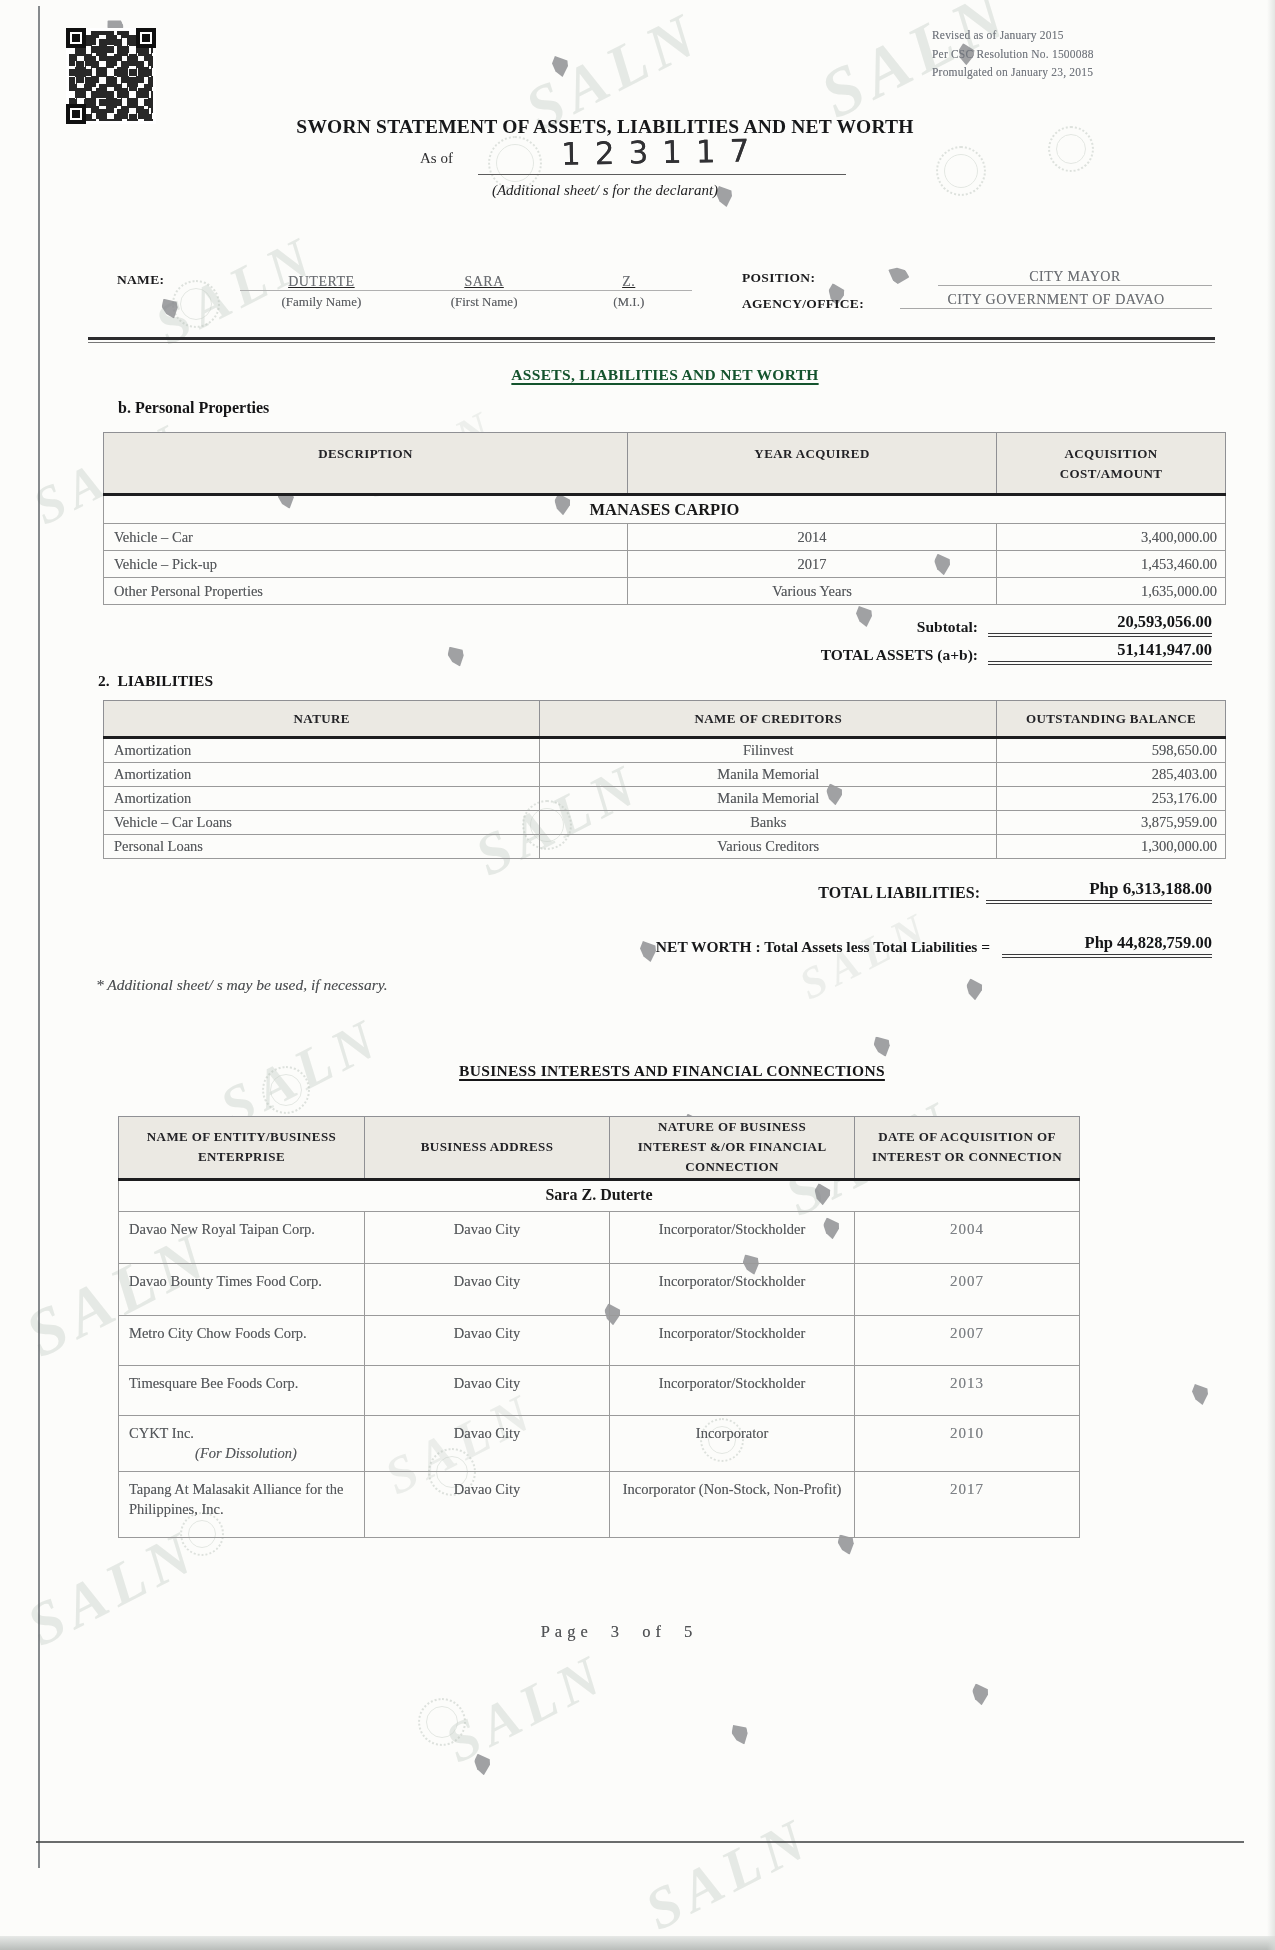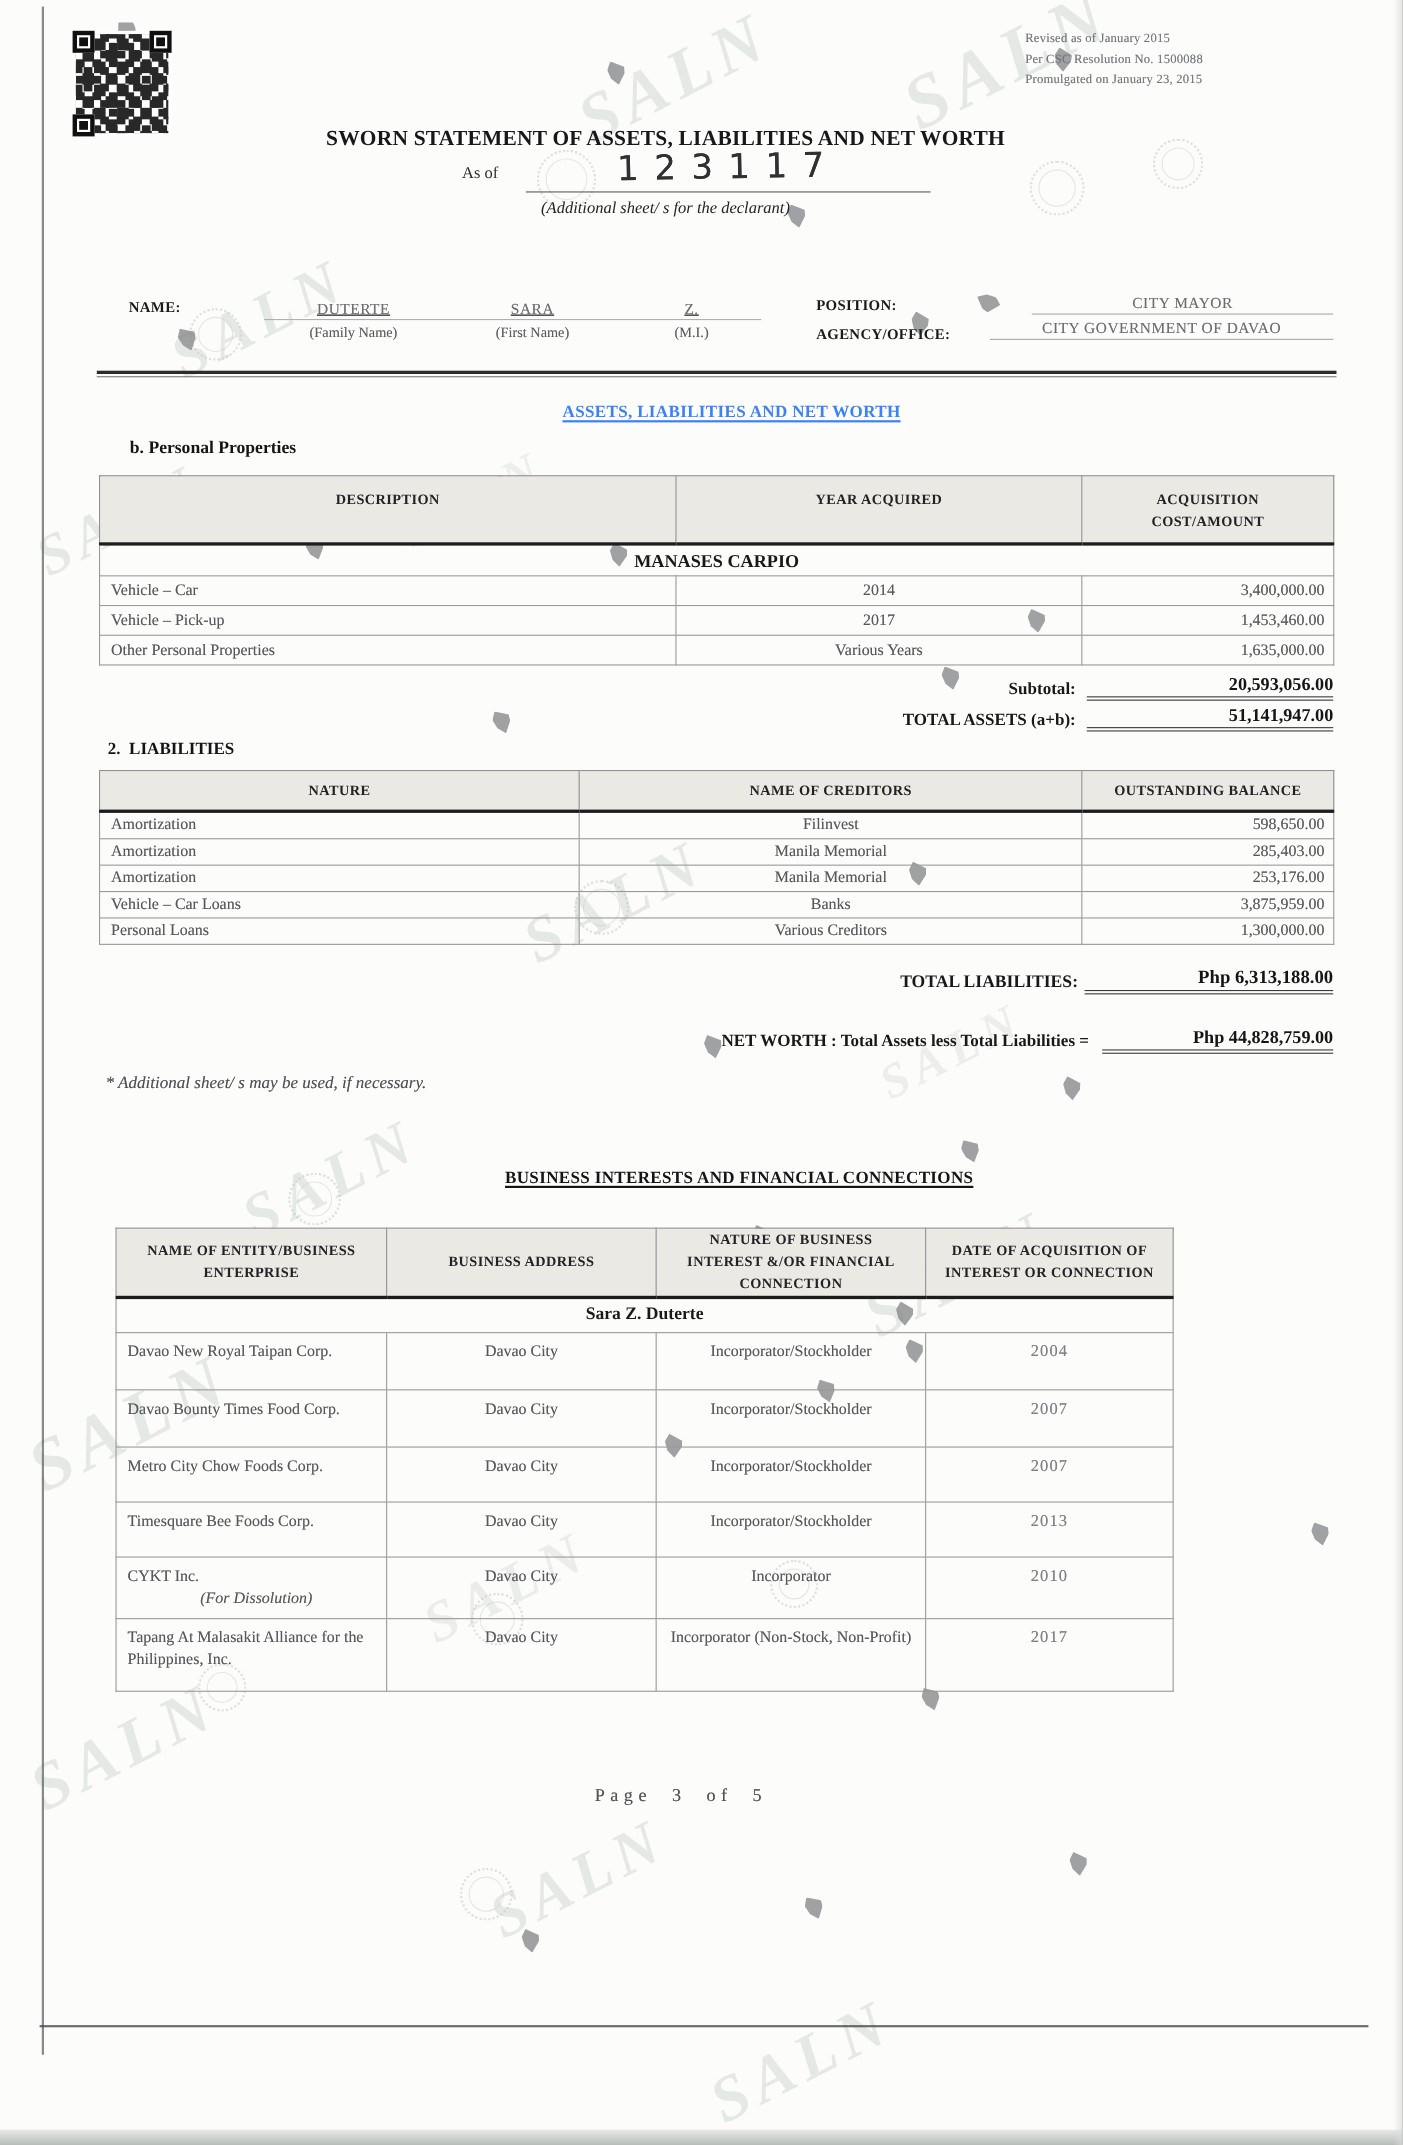--- a/index.html
+++ b/index.html
@@ -11,21 +11,21 @@
   .it{font-style:italic;}
   .val{font-size:14px;color:#6b6e73;letter-spacing:.5px;text-shadow:0 0 .4px rgba(110,110,110,.5);}
   .lbl{font-weight:700;font-size:13.5px;color:#1b1b1d;letter-spacing:.3px;}
   .sublbl{font-size:13px;color:#5a5d62;text-shadow:0 0 .4px rgba(110,110,110,.5);}
   .uline{border-bottom:1.5px solid #b0b0b0;text-decoration:underline;}
   .h-underline{text-decoration:underline;text-underline-offset:3px;text-decoration-thickness:1.5px;}
   .duv{border-bottom:4px double #3a3a3c;padding-bottom:1px;}
   .tot-label{font-weight:700;font-size:15.5px;color:#17181a;text-align:right;}
   .tot-val{font-weight:700;font-size:16.5px;color:#141517;text-align:right;}
   
-  table{border-collapse:collapse;table-layout:fixed;width:100%;}
+  table{border-collapse:collapse;table-layout:fixed;width:100%;margin-left:13px;}
   .t th{background:#ebe9e3;font-size:13px;letter-spacing:.4px;color:#232327;border:1px solid #8f9094;
         font-weight:700;line-height:1.55;vertical-align:top;padding-top:11px;}
   .t thead th{border-bottom:3px solid #1d1d1f;}
   .t td{border:1px solid #9a9a9a;font-size:14.5px;color:#55585c;text-shadow:0 0 .4px rgba(90,90,90,.5);}
   .grp td{color:#191919;font-weight:700;font-size:16.5px;text-align:center;text-shadow:none;}
   .cl{text-align:left;padding-left:10px;}
   .cc{text-align:center;}
   .cr{text-align:right;padding-right:8px;}
   .t1 tbody td{height:24px;}
   .t1 tr.grp td{height:25px;}
@@ -160,21 +160,21 @@
   <div class="abs ctr" style="left:938px;top:253px;width:274px;height:32px;border-bottom:1.4px solid #a8a8a8;display:flex;align-items:flex-end;justify-content:center">
     <span class="val">CITY MAYOR</span>
   </div>
   <div class="abs lbl" style="left:742px;top:296px">AGENCY/OFFICE:</div>
   <div class="abs ctr" style="left:900px;top:278px;width:312px;height:30px;border-bottom:1.4px solid #a8a8a8;display:flex;align-items:flex-end;justify-content:center">
     <span class="val">CITY GOVERNMENT OF DAVAO</span>
   </div>
 
   <div class="abs rule-dbl" style="left:88px;top:337px;width:1127px"></div>
 
-  <div class="abs b ctr h-underline" style="left:55px;top:366px;width:1220px;font-size:15.5px;letter-spacing:.3px;color:#3b82f6">ASSETS, LIABILITIES AND NET WORTH</div>
+  <div class="abs b ctr h-underline" style="left:55px;top:366px;width:1220px;font-size:15.5px;letter-spacing:.3px;color:#14532d">ASSETS, LIABILITIES AND NET WORTH</div>
 
   <div class="abs b" style="left:118px;top:399px;font-size:16px;color:#141416">b. Personal Properties</div>
 
   <div class="abs" style="left:90px;top:432px;width:1123px">
     <table class="t t1">
       <colgroup>
           <col style="width:46.7%">
           <col style="width:32.9%">
           <col>
         </colgroup>

